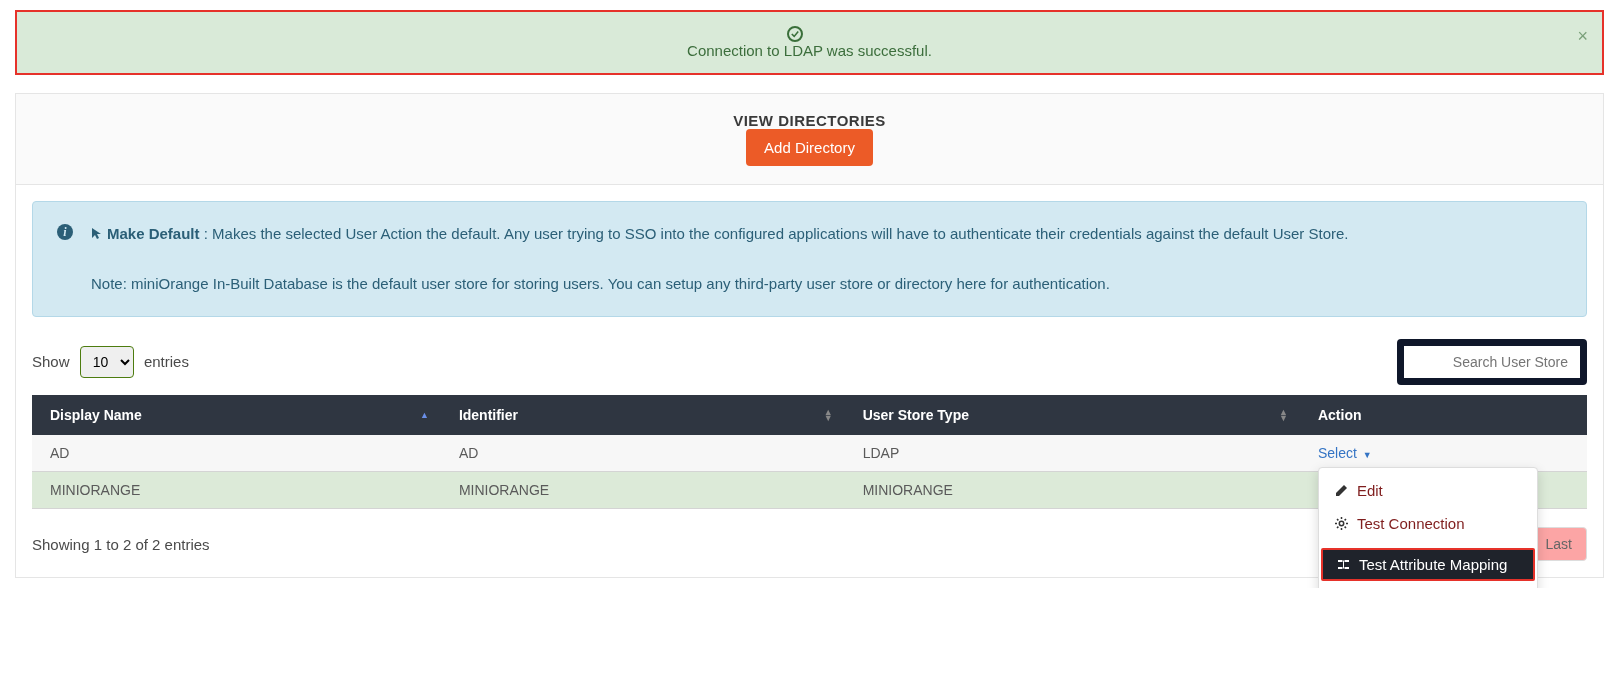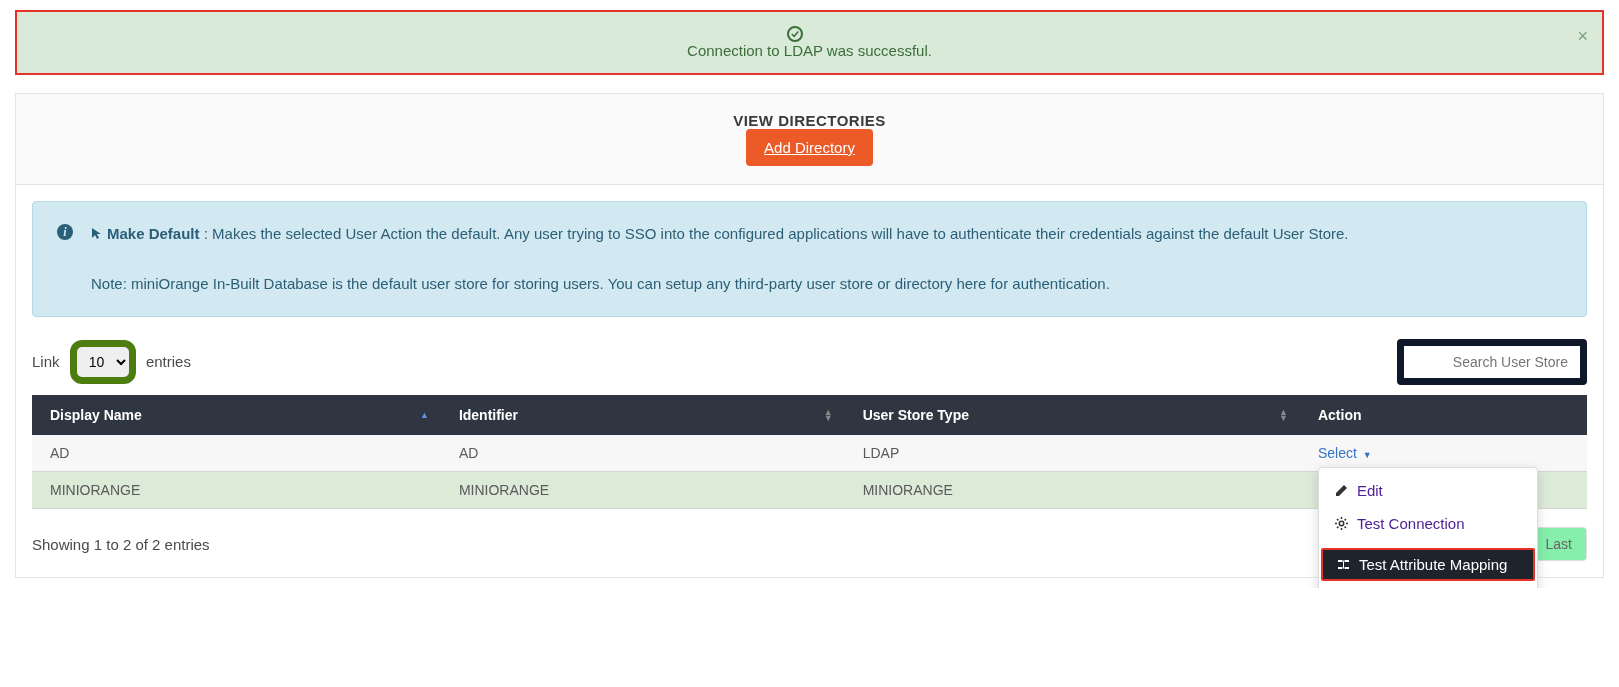--- a/index.html
+++ b/index.html
@@ -62,21 +62,20 @@
 }
 .btn-add {
   background: #ec5b27;
   color: #fff;
   border: none;
   padding: 10px 18px;
   font-size: 15px;
   border-radius: 4px;
   cursor: pointer;
   font-weight: 500;
-  text-decoration: underline;
 }
 .panel-body { padding: 16px; background: #fff; }
 .info-box {
   background: #d3e9f2;
   border: 1px solid #b4d8e8;
   border-radius: 4px;
   padding: 20px 24px;
   color: #2b5f77;
   font-size: 15px;
   display: flex;
@@ -93,22 +92,22 @@
 .controls-row {
   display: flex;
   justify-content: space-between;
   align-items: center;
   margin: 22px 0 10px 0;
 }
 .show-entries { color: #4a4a4a; font-size: 15px; }
 .show-entries select {
   margin: 0 6px;
   padding: 6px 8px;
-  border: 7px solid #4d7c0f;
-  border-radius: 12px;
+  border: 1px solid #4d7c0f;
+  border-radius: 4px;
   font-size: 14px;
 }
 .search-box input {
   padding: 8px 12px;
   border: 7px solid #0f172a;
   border-radius: 4px;
   font-size: 14px;
   width: 190px;
   text-align: right;
 }
@@ -155,21 +154,21 @@
   border: 1px solid #ddd;
   border-radius: 4px;
   box-shadow: 0 4px 12px rgba(0,0,0,0.15);
   min-width: 220px;
   z-index: 10;
   padding: 6px 0;
 }
 .dropdown-menu .item {
   padding: 8px 16px;
   font-size: 15px;
-  color: #4c1d95;
+  color: #7f1d1d;
   cursor: pointer;
   display: flex;
   align-items: center;
   gap: 8px;
 }
 .dropdown-menu .item.highlighted {
   background: #1f232b;
   color: #fff;
   border: 2px solid #e6322a;
   margin: 8px 2px;
@@ -181,21 +180,21 @@
 .footer-row {
   display: flex;
   justify-content: space-between;
   align-items: center;
   margin-top: 18px;
 }
 .footer-info { color: #4a4a4a; font-size: 15px; }
 .pagination { display: flex; gap: 4px; }
 .pagination .pg {
   border: 1px solid #ddd;
-  background: #86efac;
+  background: #fca5a5;
   color: #666;
   padding: 8px 14px;
   border-radius: 4px;
   font-size: 14px;
   cursor: pointer;
 }
 .pagination .pg.active {
   background: #3a7fc2;
   color: #fff;
   border-color: #3a7fc2;
@@ -235,21 +234,21 @@
             <svg width="12" height="14" viewBox="0 0 12 14">
                 <path d="M1 1 L1 11 L4 8 L6 12 L8 11 L6 7 L10 7 Z" fill="#2b5f77"></path>
               </svg>
           </span><span class="make-default-label">Make Default</span><span> : </span><span>Makes the selected User Action the default. Any user trying to SSO into the configured applications will have to authenticate their credentials against the default User Store.</span>
           <span class="note">Note: miniOrange In-Built Database is the default user store for storing users. You can setup any third-party user store or directory here for authentication.</span>
         </div>
       </div>
 
       <div class="controls-row">
         <div class="show-entries">
-          <span>Link</span>
+          <span>Show</span>
           <select>
             <option>10</option>
           </select>
           <span>entries</span>
         </div>
         <div class="search-box">
           <input type="text" placeholder="Search User Store" style="">
         </div>
       </div>
 

